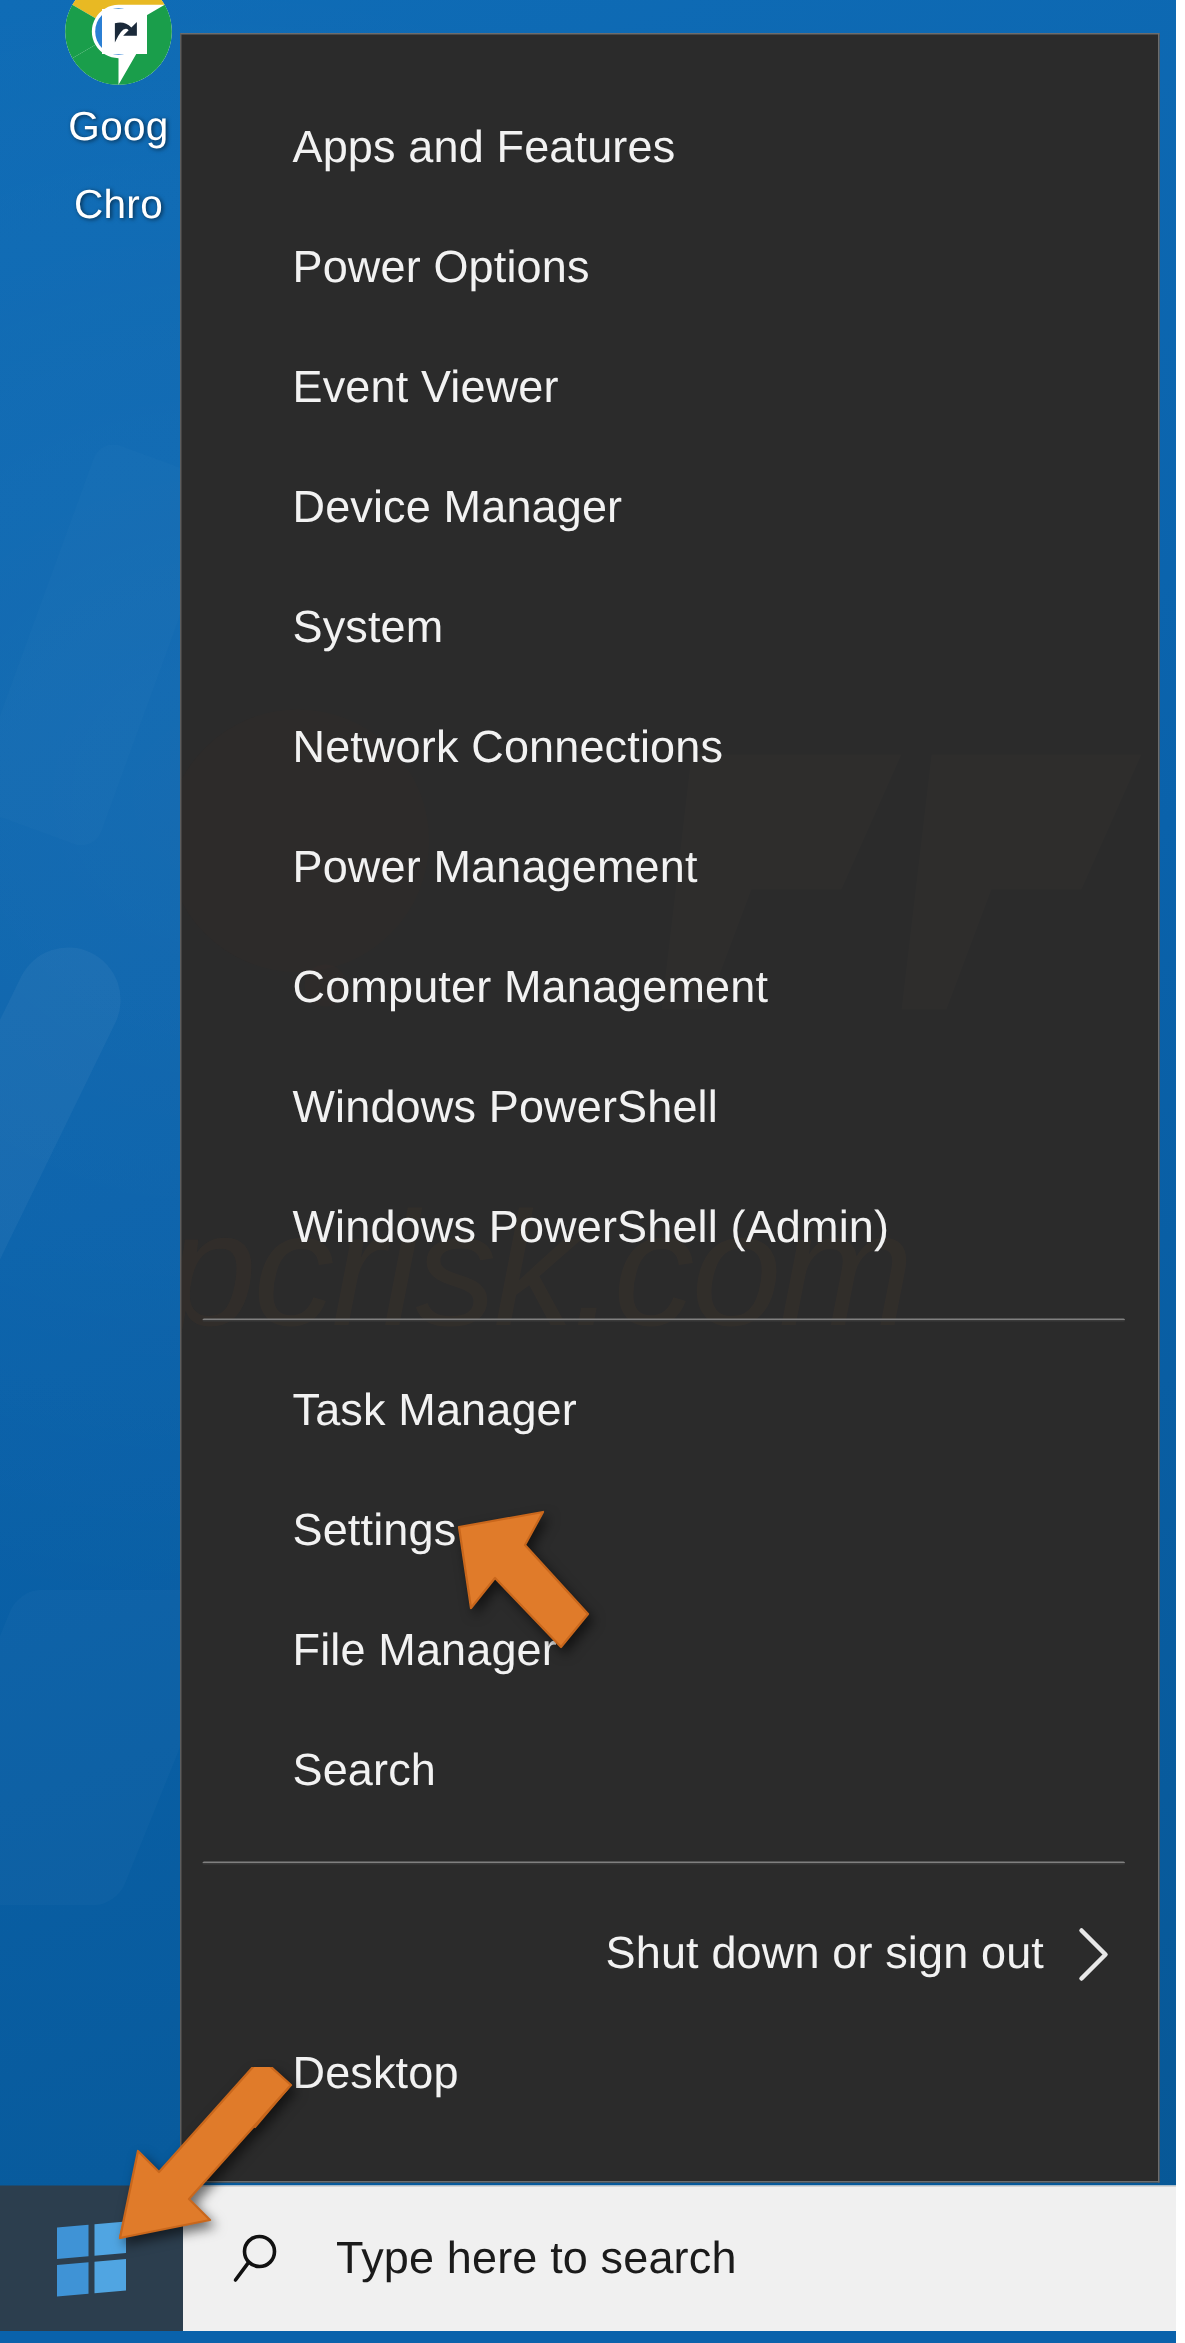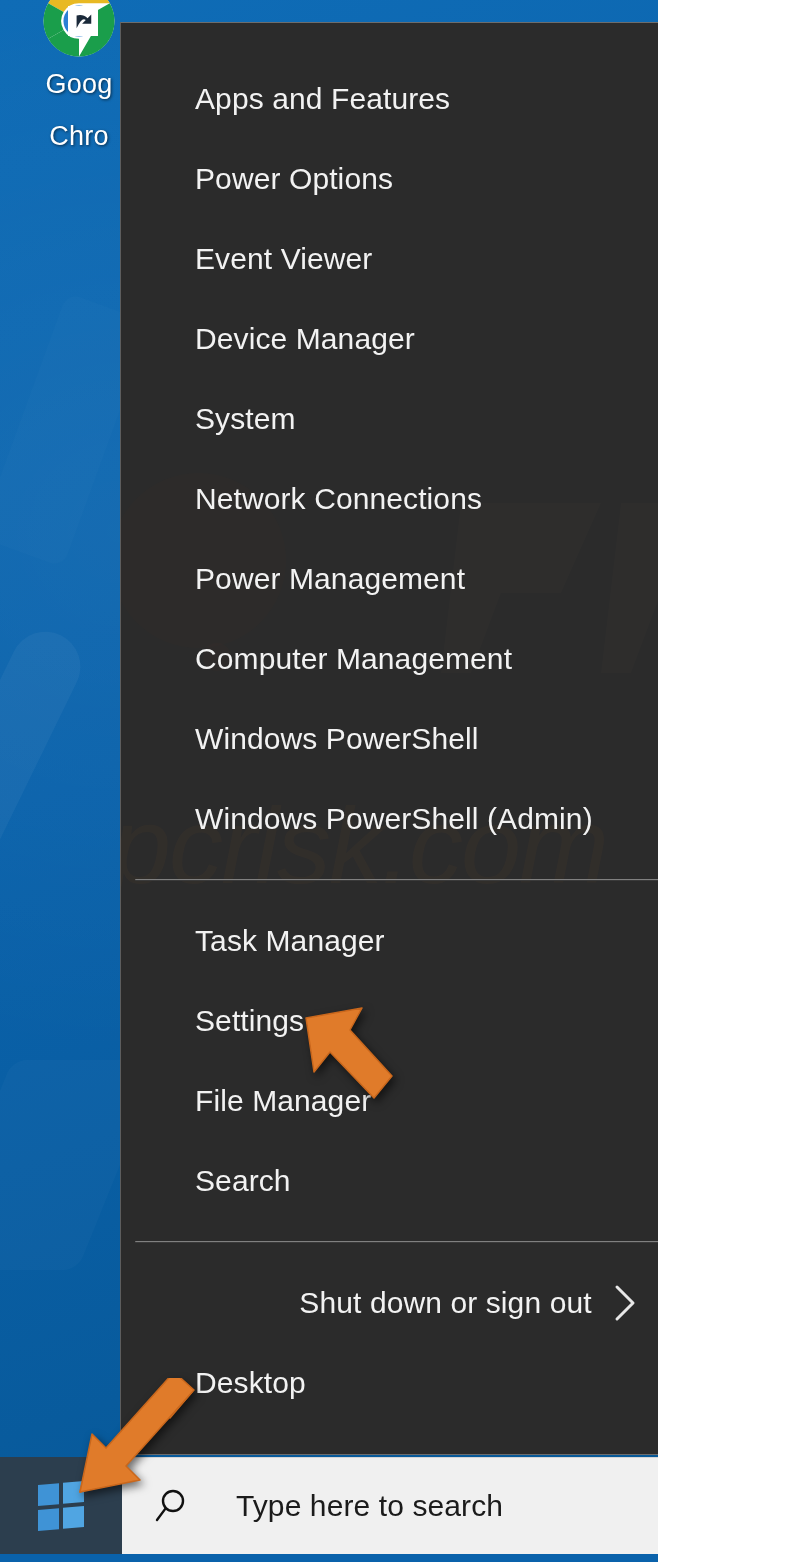--- a/index.html
+++ b/index.html
@@ -6,21 +6,21 @@
 
   html, body {
     width: 790px;
     height: 1562px;
     overflow: hidden;
     font-family: "Liberation Sans", sans-serif;
   }
 
   #screen {
     position: relative;
-    width: 658px;
+    width: 784px;
     height: 1562px;
     background: #000000;
     overflow: hidden;
     padding-left: 11px;
   }
 
   
   .wallpaper {
     position: absolute;
     inset: 0;
@@ -150,21 +150,21 @@
     display: flex;
     align-items: center;
     padding: 0 26px 0 74px;
     color: #f2f2f2;
     font-size: 30px;
     letter-spacing: .1px;
     white-space: nowrap;
     cursor: default;
   }
   .menu-item .mi-label { flex: 0 0 auto; }
-  .menu-item.has-sub { justify-content: center; padding-right: 30px; }
+  .menu-item.has-sub { justify-content: flex-end; padding-right: 30px; }
   .menu-item .chevron {
     flex: 0 0 auto;
     color: #e8e8e8;
     margin-left: 20px;
     display: flex;
     align-items: center;
   }
   .menu-item .chevron svg { display: block; }
 
   .menu-sep {
@@ -231,21 +231,21 @@
     flex: 0 0 auto;
     width: 42px;
     height: 42px;
     display: flex;
     align-items: center;
     justify-content: center;
     color: #111;
   }
   .search-icon svg { display: block; }
   .search-placeholder {
-    margin-left: 40px;
+    margin-left: 28px;
     font-size: 30px;
     color: #1b1b1b;
     letter-spacing: .1px;
   }
 
   .taskbar-underline {
     position: absolute;
     left: 0;
     bottom: 0;
     width: 790px;

